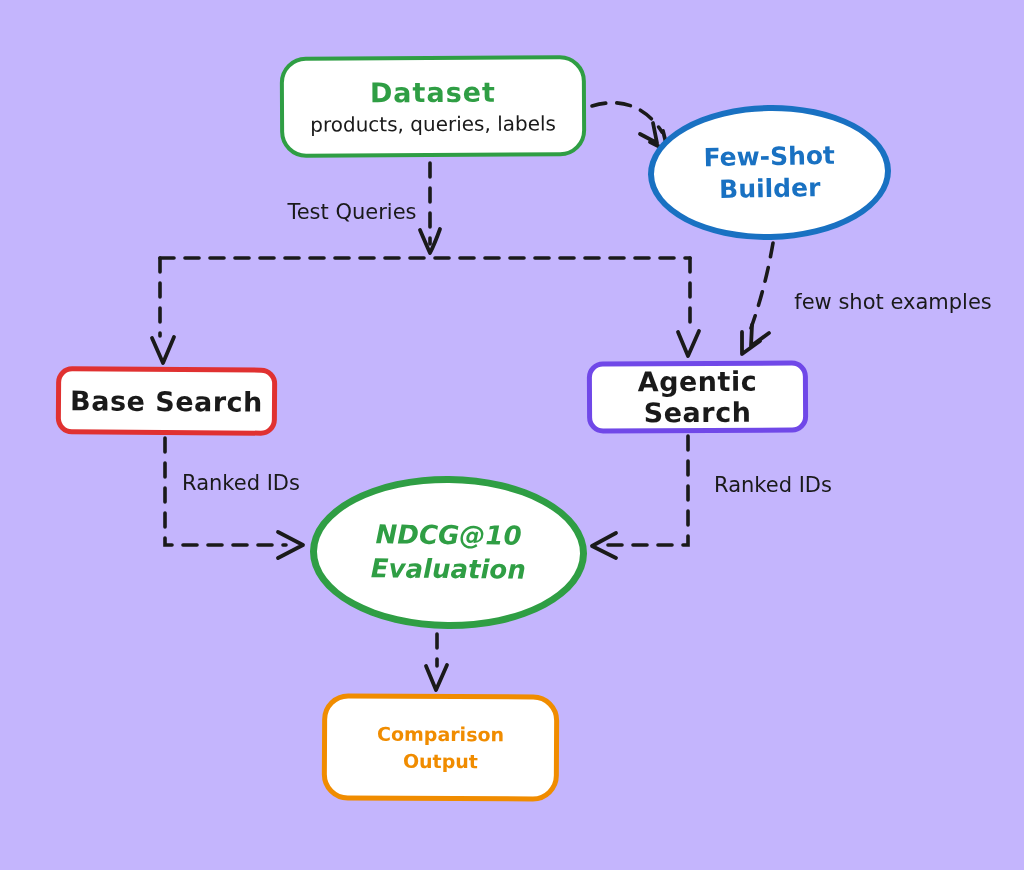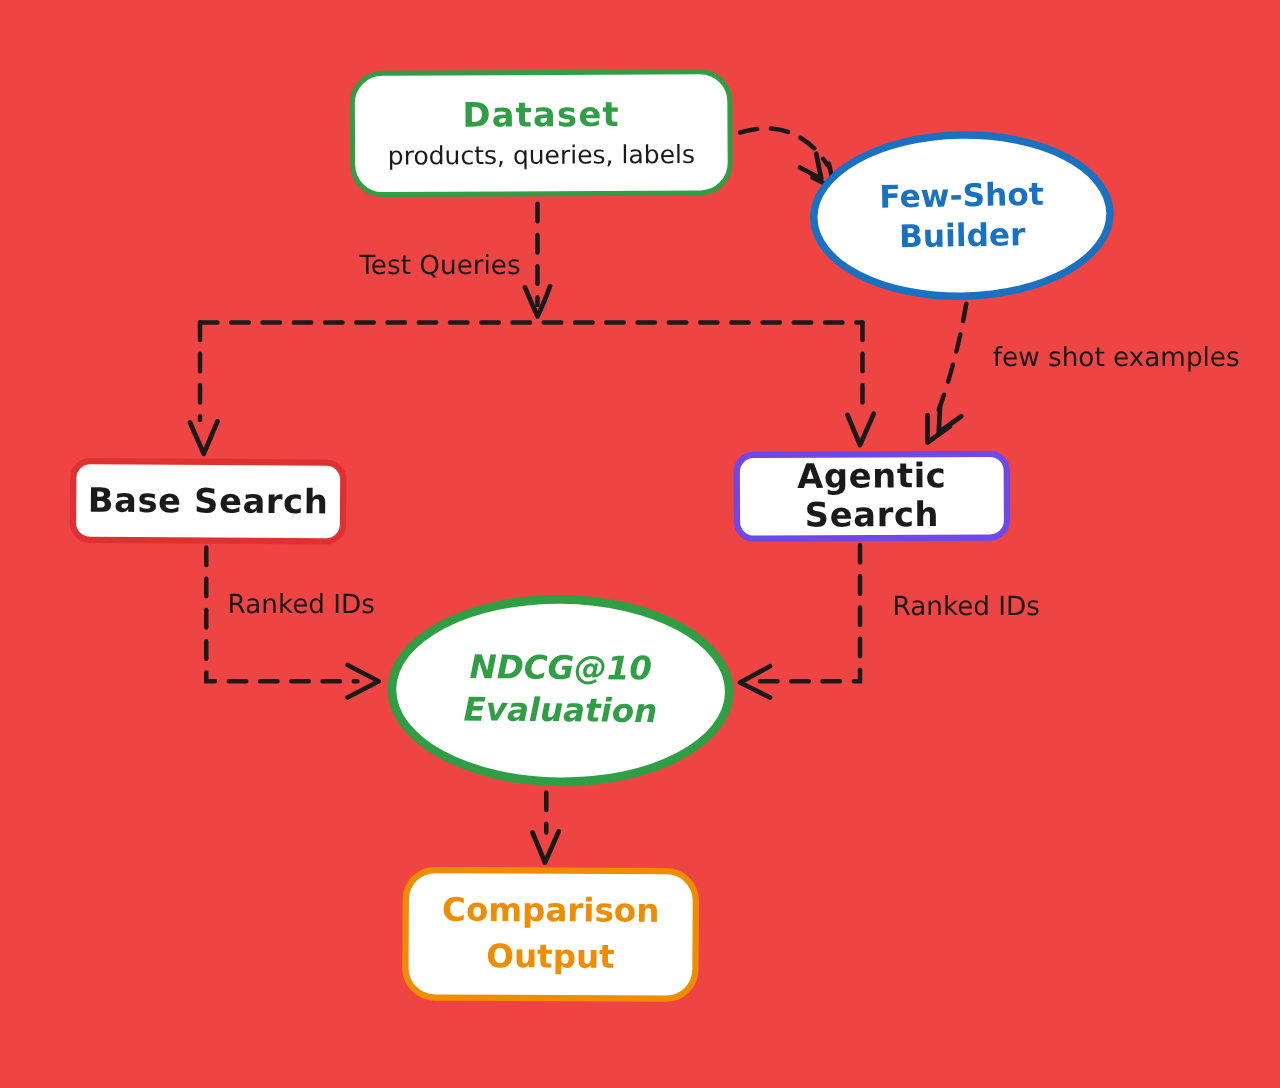--- a/index.html
+++ b/index.html
@@ -5,21 +5,21 @@
   html, body {
     margin: 0;
     padding: 0;
     background: #ffffff;
     font-family: "DejaVu Sans", sans-serif;
   }
   .canvas {
     position: relative;
     width: 1024px;
     height: 870px;
-    background: #ef4444;
+    background: #c4b5fd;
     overflow: hidden;
   }
   svg.connector-layer {
     position: absolute;
     left: 0; top: 0;
     width: 1024px; height: 870px;
     z-index: 1;
   }
   .edge {
     fill: none;
@@ -110,35 +110,35 @@
     font-style: italic;
   }
   .node-comparison {
     left: 322px; top: 694px; width: 237px; height: 107px;
     border: 5px solid var(--orange);
     border-radius: 26px;
     transform: rotate(0.3deg);
   }
   .node-comparison .node-title {
     color: var(--orange);
-    font-size: 26px;
+    font-size: 19px;
     font-weight: 700;
     line-height: 1.4;
   }
   .edge-label {
     position: absolute;
     z-index: 2;
     transform: translate(-50%, -50%);
     color: var(--ink);
     font-size: 21px;
     font-weight: 500;
     white-space: nowrap;
   }
   .label-test-queries   { left: 352px; top: 212px; text-align: right; }
-  .label-few-shot       { left: 893px; top: 286px; }
+  .label-few-shot       { left: 893px; top: 302px; }
   .label-ranked-left    { left: 241px; top: 483px; }
   .label-ranked-right   { left: 773px; top: 485px; }
 </style>
 </head>
 <body>
 
 <div class="canvas">
 
   <svg class="connector-layer" viewBox="0 0 1024 870" xmlns="http://www.w3.org/2000/svg">
 

